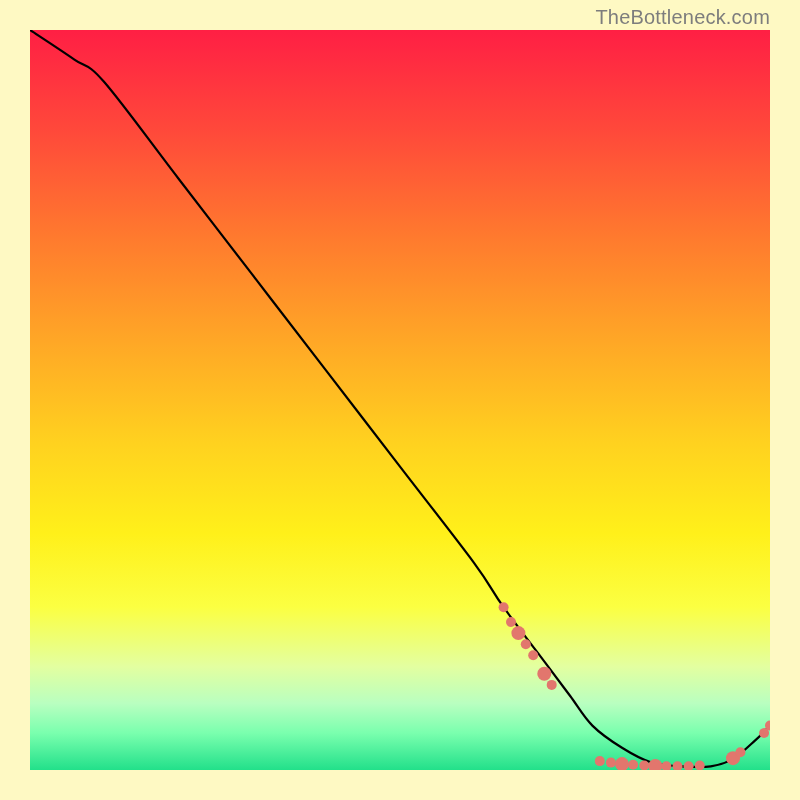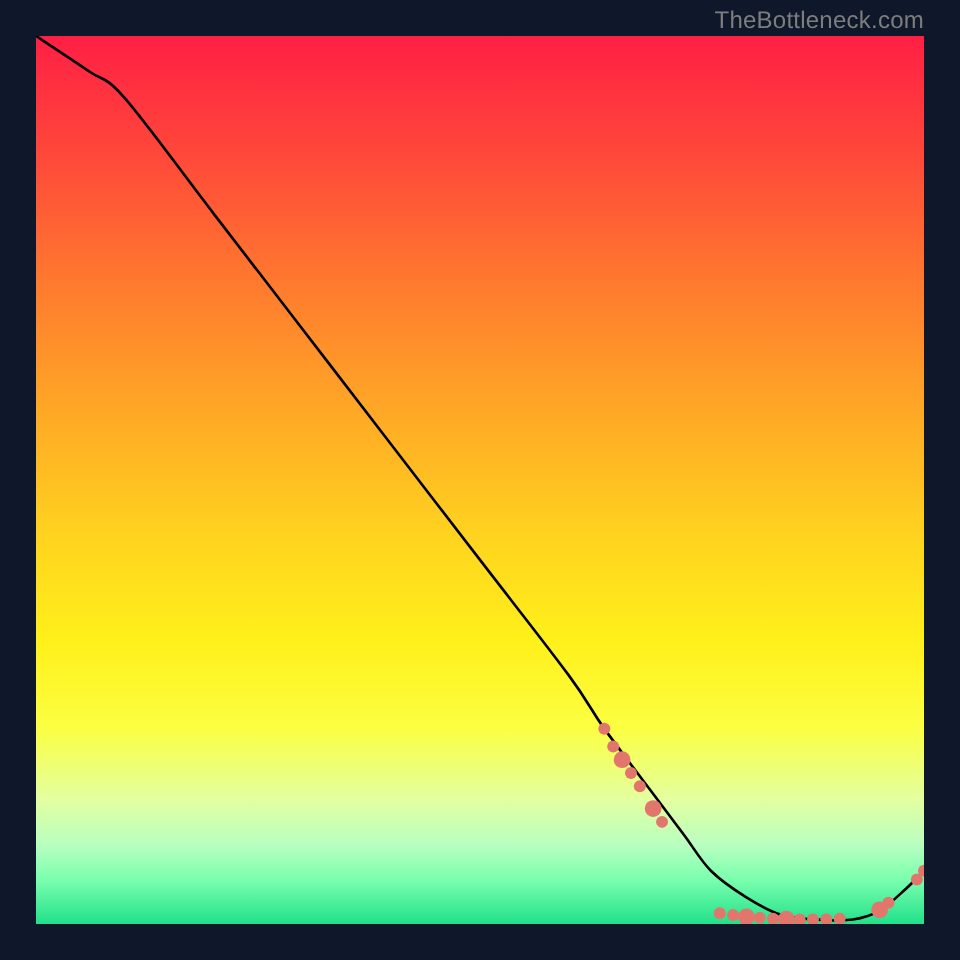--- a/index.html
+++ b/index.html
@@ -8,21 +8,21 @@
     width: 800px;
     height: 800px;
     background: #000;
     overflow: hidden;
     font-family: Arial, Helvetica, sans-serif;
   }
   .stage {
     position: relative;
     width: 800px;
     height: 800px;
-    background: #0f172a;
+    background: #fef9c3;
   }
   .plot-area {
     position: absolute;
     left: 30px;
     top: 30px;
     width: 740px;
     height: 740px;
   }
   .gradient-bg {
     position: absolute;

